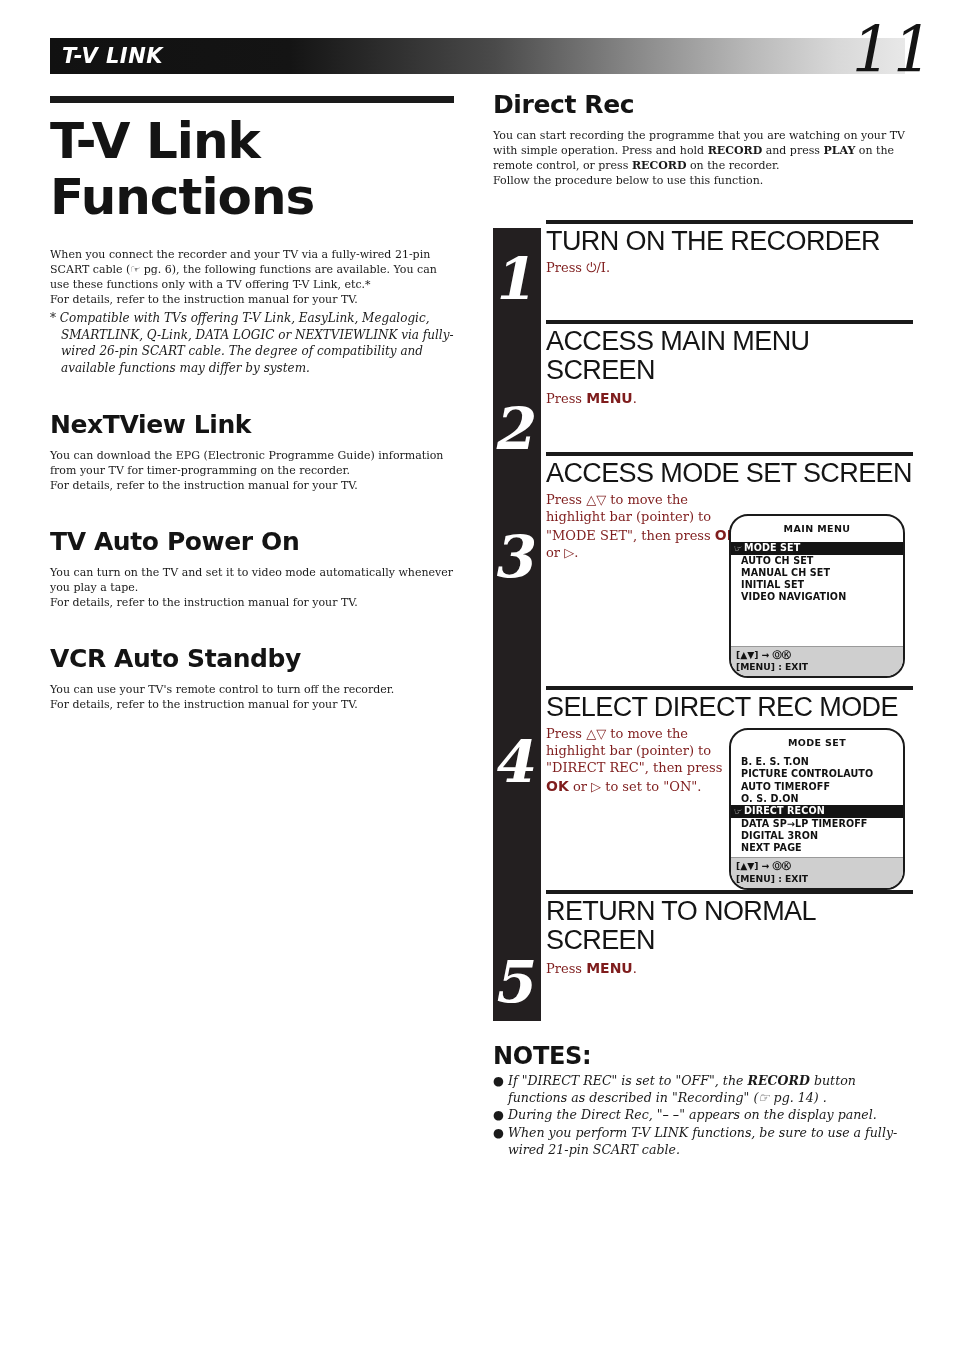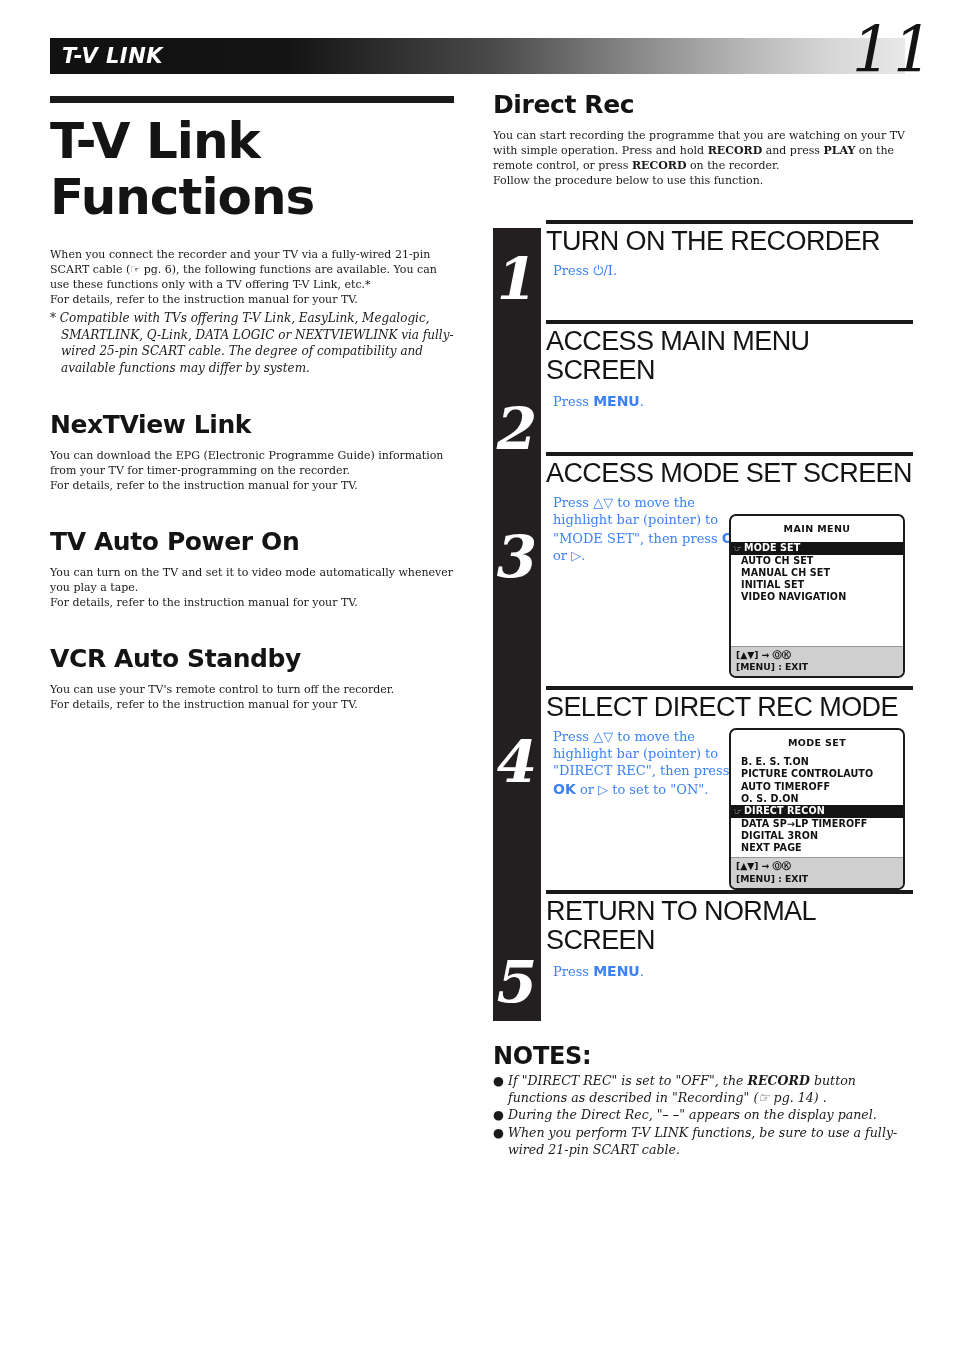--- a/index.html
+++ b/index.html
@@ -155,34 +155,34 @@
     font-size: 27px;
     line-height: 1.08;
     letter-spacing: -0.6px;
     color: #141414;
     margin: 0 0 4px 0;
   }
   .step-desc {
     font-family: "DejaVu Serif", serif;
     font-size: 13px;
     line-height: 1.3;
-    color: #3b82f6;
-    margin: 7px;
+    color: #7f1d1d;
+    margin: 0;
     width: 196px;
   }
   .step-desc.wide { width: 360px; }
   .step-desc b { font-weight: bold; font-family: "DejaVu Sans", sans-serif; font-size: 14px;}
 
   
   .osd {
     position: absolute;
     width: 172px;
     background: #ffffff;
     border: 2px solid #1a1a1a;
-    border-radius: 7px;
+    border-radius: 19px;
     overflow: hidden;
     font-family: "DejaVu Sans", sans-serif;
   }
   .osd-title {
     text-align: center;
     font-weight: bold;
     font-size: 9.5px;
     letter-spacing: 0.4px;
     padding: 7px 0 2px 0;
     color: #111;
@@ -262,21 +262,21 @@
 
 <div class="col-left">
   <div class="rule-thick"></div>
   <h1 class="main-title">
     <span>T-V Link</span><br>
     <span>Functions</span>
   </h1>
 
   <p class="body-text">When you connect the recorder and your TV via a fully-wired 21-pin SCART cable (☞ pg. 6), the following functions are available. You can use these functions only with a TV offering T-V Link, etc.*</p>
   <p class="body-text">For details, refer to the instruction manual for your TV.</p>
-  <p class="footnote">* Compatible with TVs offering T-V Link, EasyLink, Megalogic, SMARTLINK, Q-Link, DATA LOGIC or NEXTVIEWLINK via fully-wired 25-pin SCART cable. The degree of compatibility and available functions may differ by system.</p>
+  <p class="footnote">* Compatible with TVs offering T-V Link, EasyLink, Megalogic, SMARTLINK, Q-Link, DATA LOGIC or NEXTVIEWLINK via fully-wired 26-pin SCART cable. The degree of compatibility and available functions may differ by system.</p>
 
   <div class="sec-block">
     <h2 class="sec-heading">NexTView Link</h2>
     <p class="body-text">You can download the EPG (Electronic Programme Guide) information from your TV for timer-programming on the recorder.</p>
     <p class="body-text">For details, refer to the instruction manual for your TV.</p>
   </div>
 
   <div class="sec-block">
     <h2 class="sec-heading">TV Auto Power On</h2>
     <p class="body-text">You can turn on the TV and set it to video mode automatically whenever you play a tape.</p>

